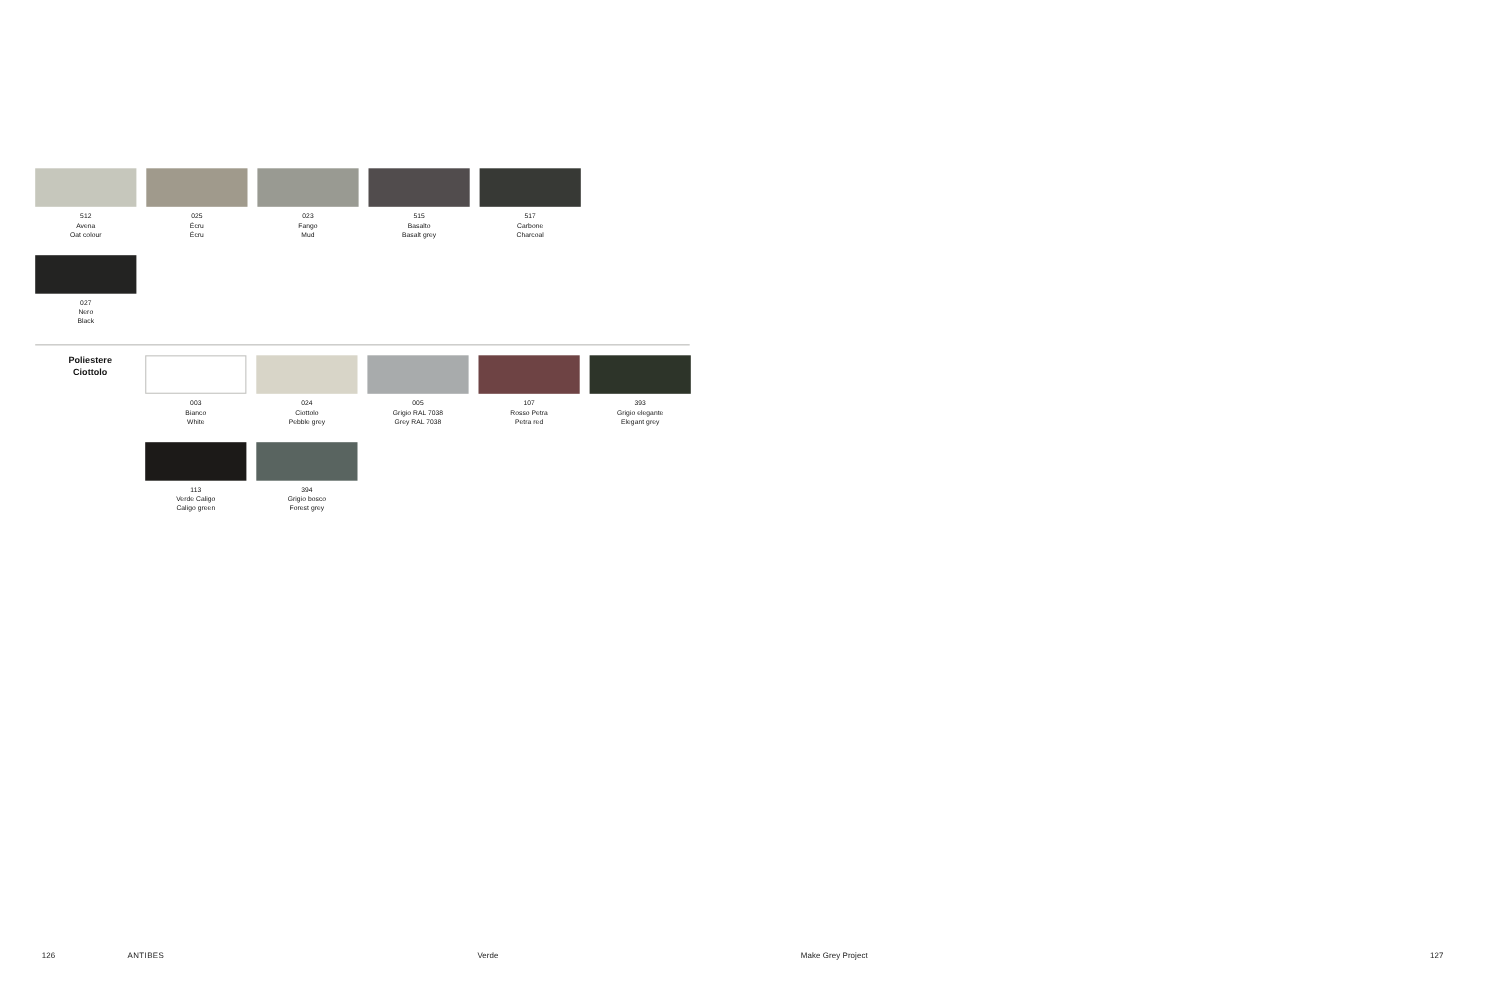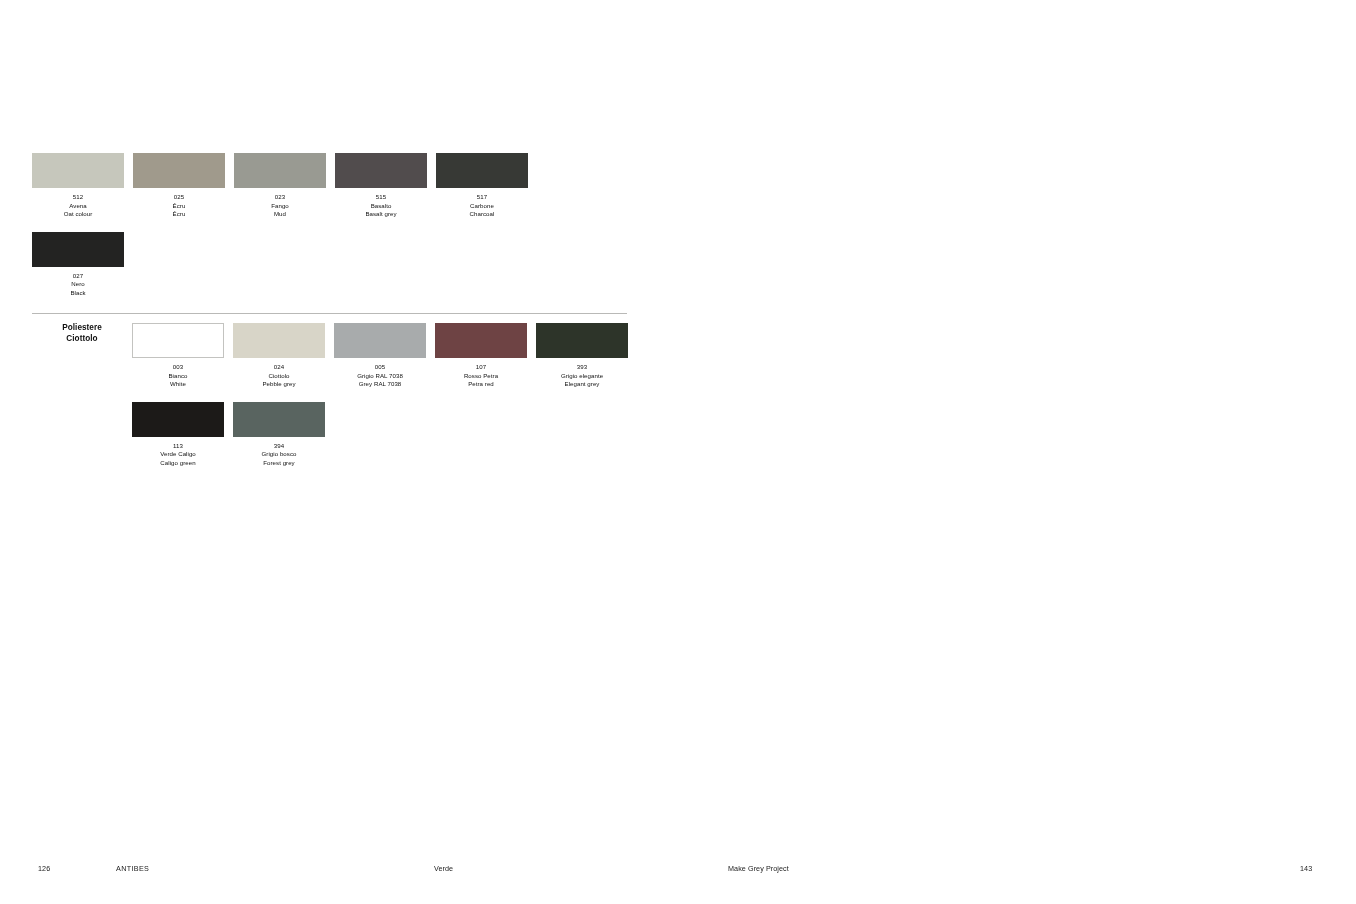--- a/index.html
+++ b/index.html
@@ -248,16 +248,16 @@
 
       </div>
     </div>
   </div>
 
   <div class="footer">
     <div class="f-page-left">126</div>
     <div class="f-brand">ANTIBES</div>
     <div class="f-chapter">Verde</div>
     <div class="f-tagline">Make Grey Project</div>
-    <div class="f-page-right">143</div>
+    <div class="f-page-right">127</div>
   </div>
 
 </div>
 
 </body></html>

